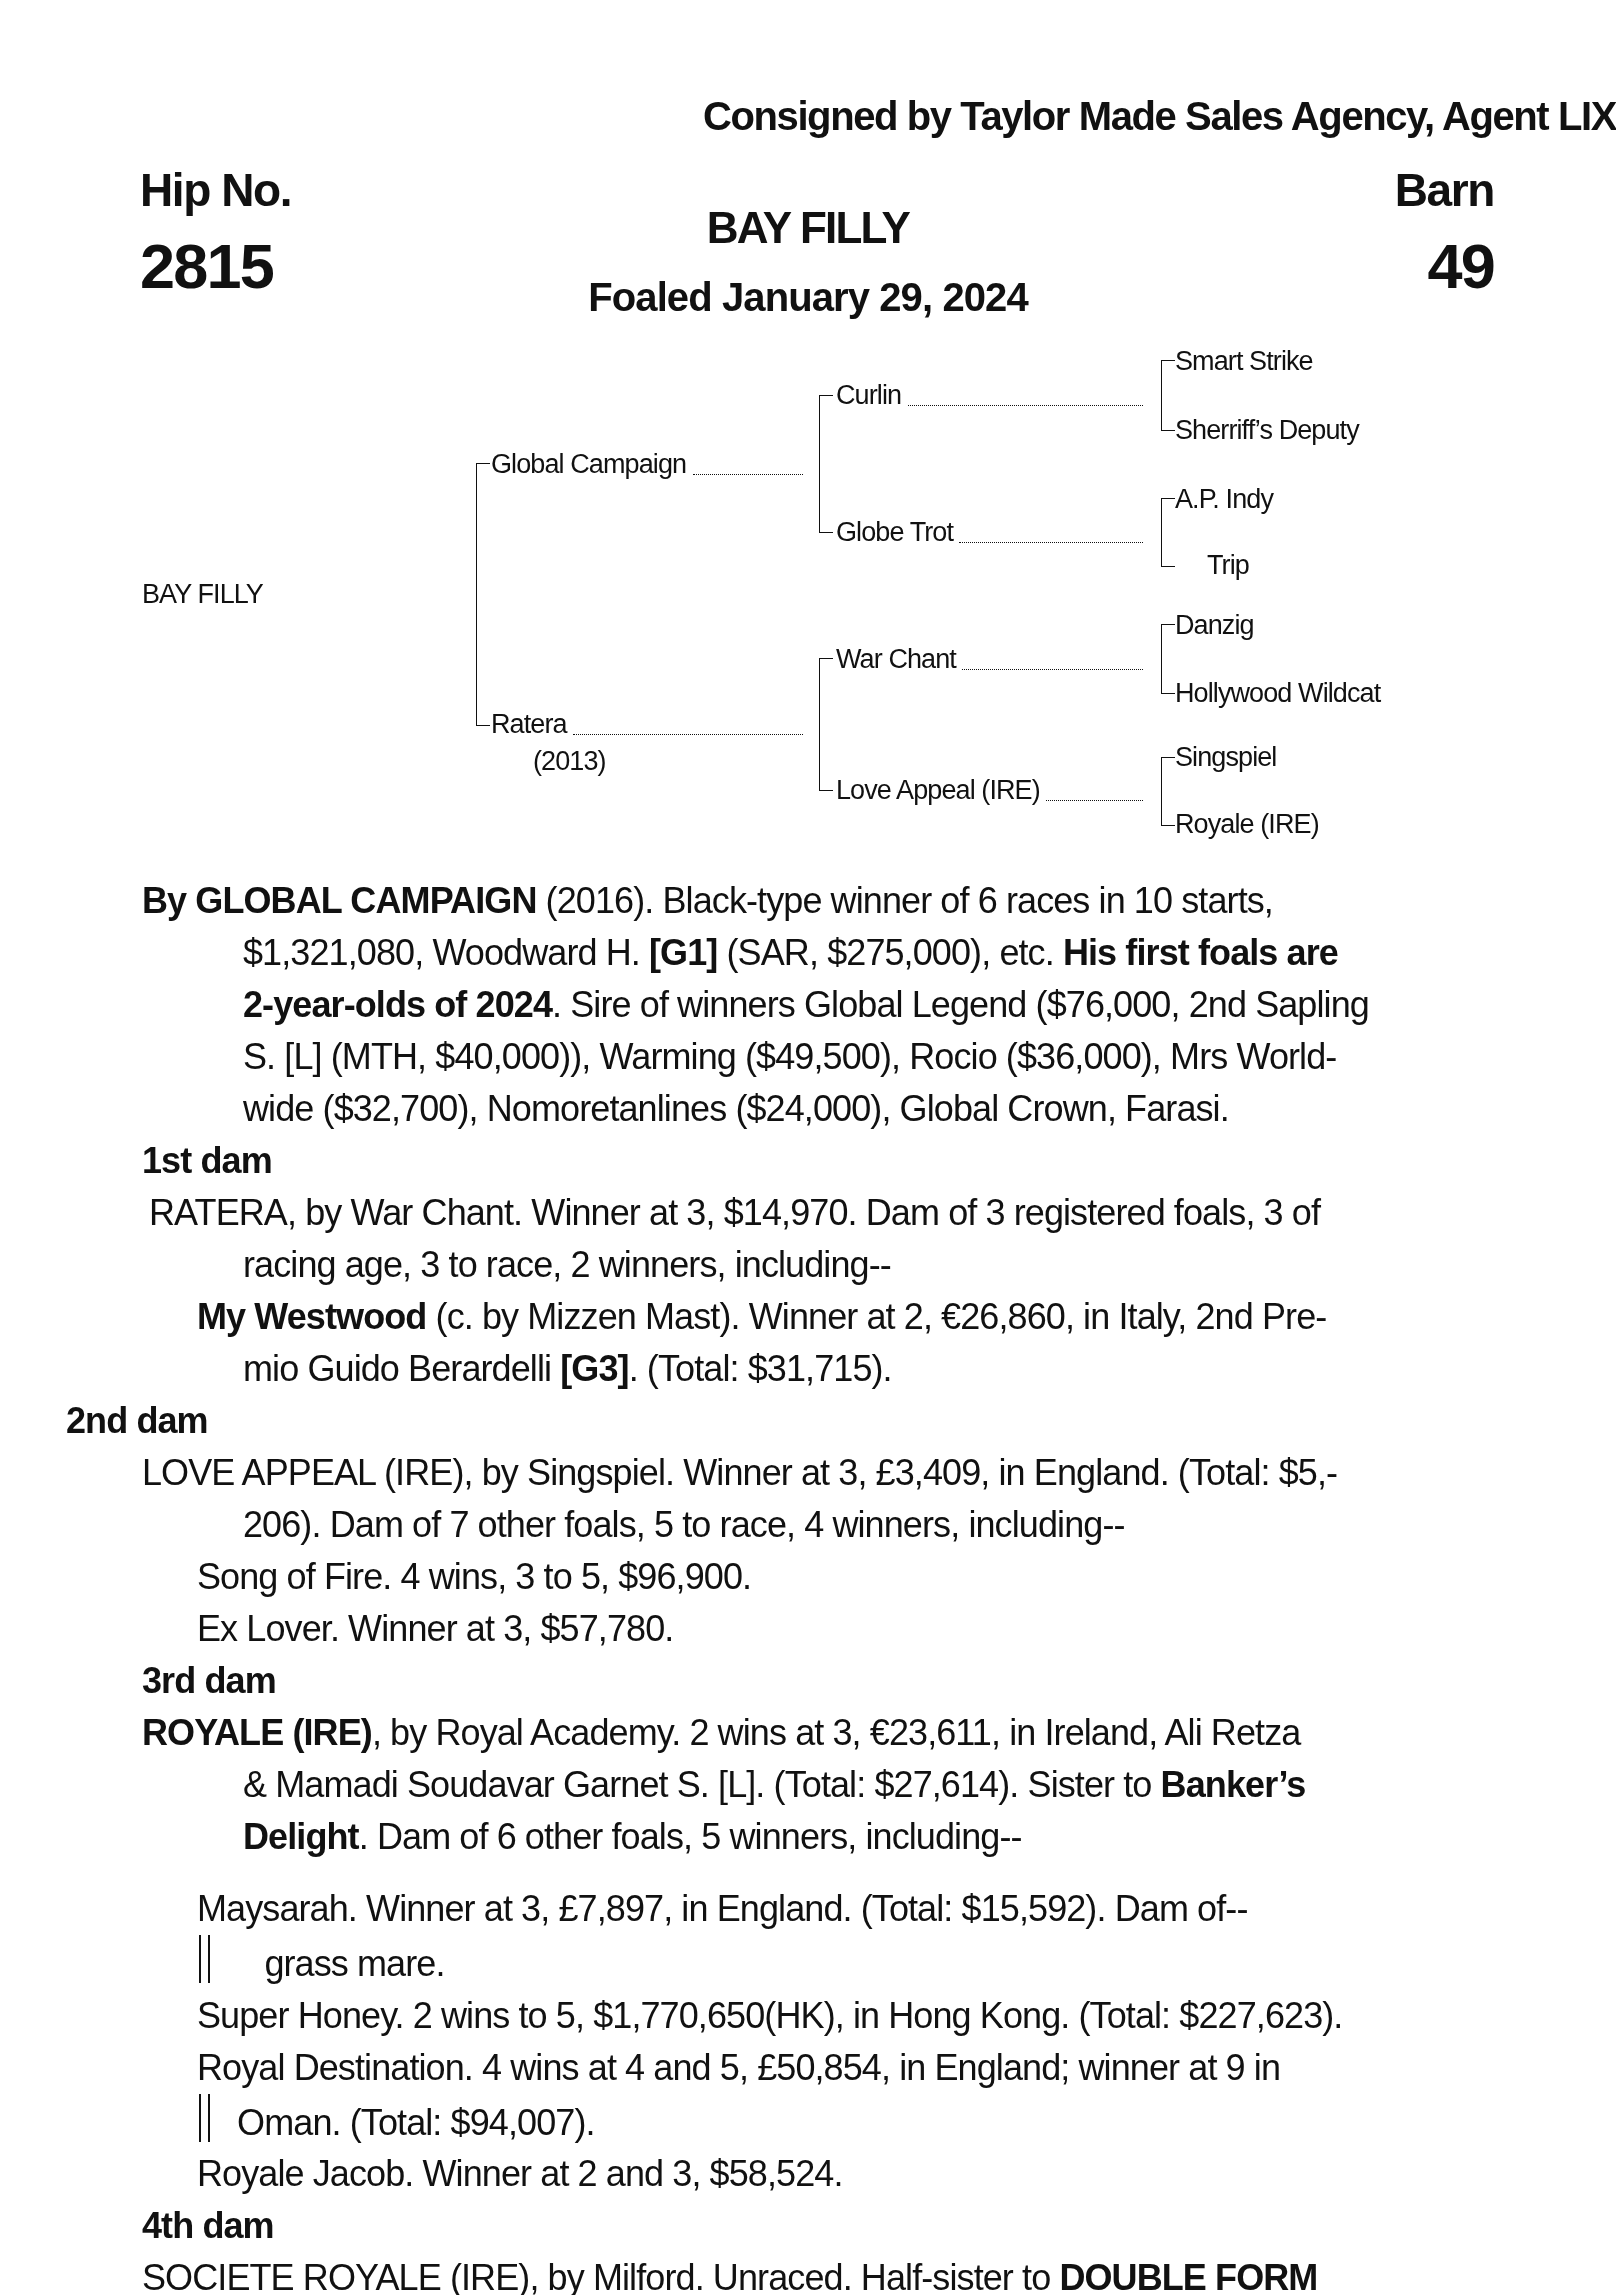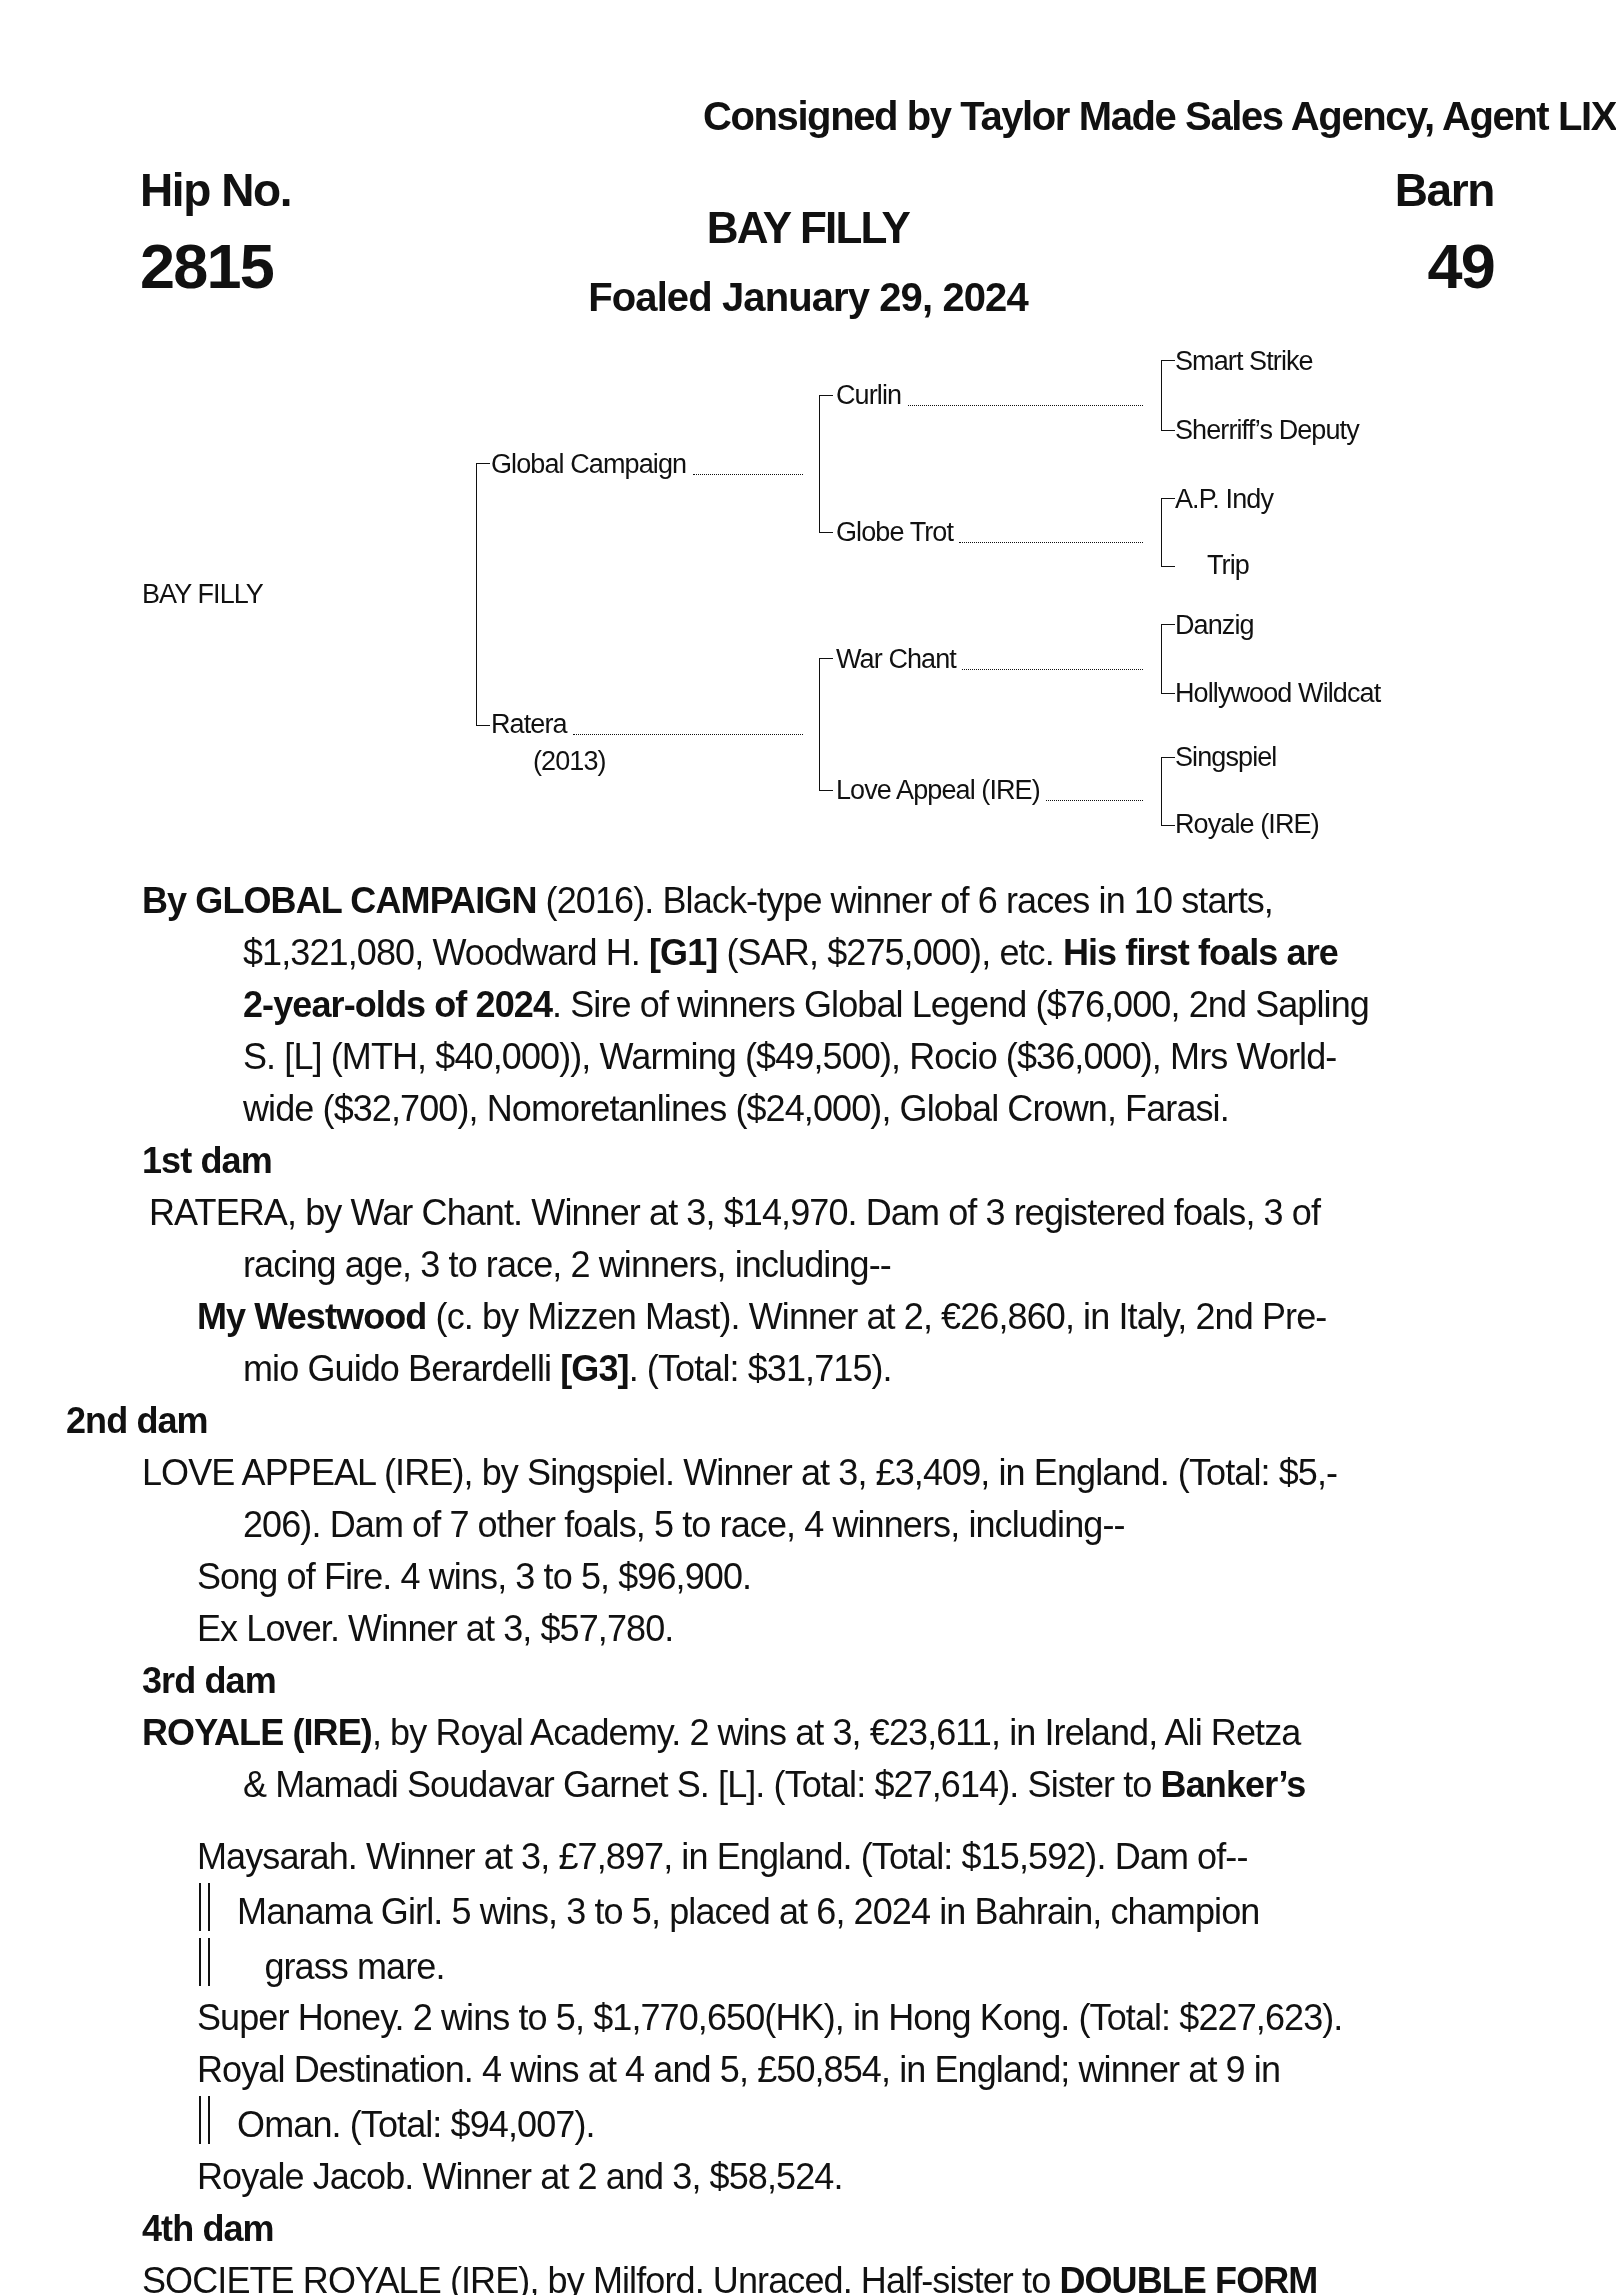--- a/index.html
+++ b/index.html
@@ -127,22 +127,22 @@
       <div class="line" style="padding-left: 197px;"><span class="b">My Westwood</span><span> (c. by Mizzen Mast). Winner at 2, €26,860, in Italy, 2nd Pre-</span></div>
       <div class="line" style="padding-left: 243px;"><span>mio Guido Berardelli </span><span class="b">[G3]</span><span>. (Total: $31,715).</span></div>
       <div class="line" style="padding-left: 66px;"><span class="b">2nd dam</span></div>
       <div class="line" style="padding-left: 142px;"><span>LOVE APPEAL (IRE), by Singspiel. Winner at 3, £3,409, in England. (Total: $5,-</span></div>
       <div class="line" style="padding-left: 243px;"><span>206). Dam of 7 other foals, 5 to race, 4 winners, including--</span></div>
       <div class="line" style="padding-left: 197px;"><span>Song of Fire. 4 wins, 3 to 5, $96,900.</span></div>
       <div class="line" style="padding-left: 197px;"><span>Ex Lover. Winner at 3, $57,780.</span></div>
       <div class="line" style="padding-left: 142px;"><span class="b">3rd dam</span></div>
       <div class="line" style="padding-left: 142px;"><span class="b">ROYALE (IRE)</span><span>, by Royal Academy. 2 wins at 3, €23,611, in Ireland, Ali Retza</span></div>
       <div class="line" style="padding-left: 243px;"><span>&amp; Mamadi Soudavar Garnet S. [L]. (Total: $27,614). Sister to </span><span class="b">Banker’s</span></div>
+      <div class="line" style="padding-left: 243px;"><span class="b">Delight</span><span>. Dam of 6 other foals, 5 winners, including--</span></div>
       <div class="line" style="padding-left: 197px; margin-top: 20px;"><span>Maysarah. Winner at 3, £7,897, in England. (Total: $15,592). Dam of--</span></div>
-      <div class="line" style="padding-left: 197px;"><span class="vbars"></span><span>Manama Girl. 5 wins, 3 to 5, placed at 6, 2024 in Bahrain, champion</span></div>
       <div class="line" style="padding-left: 197px;"><span class="vbars"></span><span>   grass mare.</span></div>
       <div class="line" style="padding-left: 197px;"><span>Super Honey. 2 wins to 5, $1,770,650(HK), in Hong Kong. (Total: $227,623).</span></div>
       <div class="line" style="padding-left: 197px;"><span>Royal Destination. 4 wins at 4 and 5, £50,854, in England; winner at 9 in</span></div>
       <div class="line" style="padding-left: 197px;"><span class="vbars"></span><span>Oman. (Total: $94,007).</span></div>
       <div class="line" style="padding-left: 197px;"><span>Royale Jacob. Winner at 2 and 3, $58,524.</span></div>
       <div class="line" style="padding-left: 142px;"><span class="b">4th dam</span></div>
       <div class="line" style="padding-left: 142px;"><span>SOCIETE ROYALE (IRE), by Milford. Unraced. Half-sister to </span><span class="b">DOUBLE FORM</span></div>
     </div>
 
 </div>

